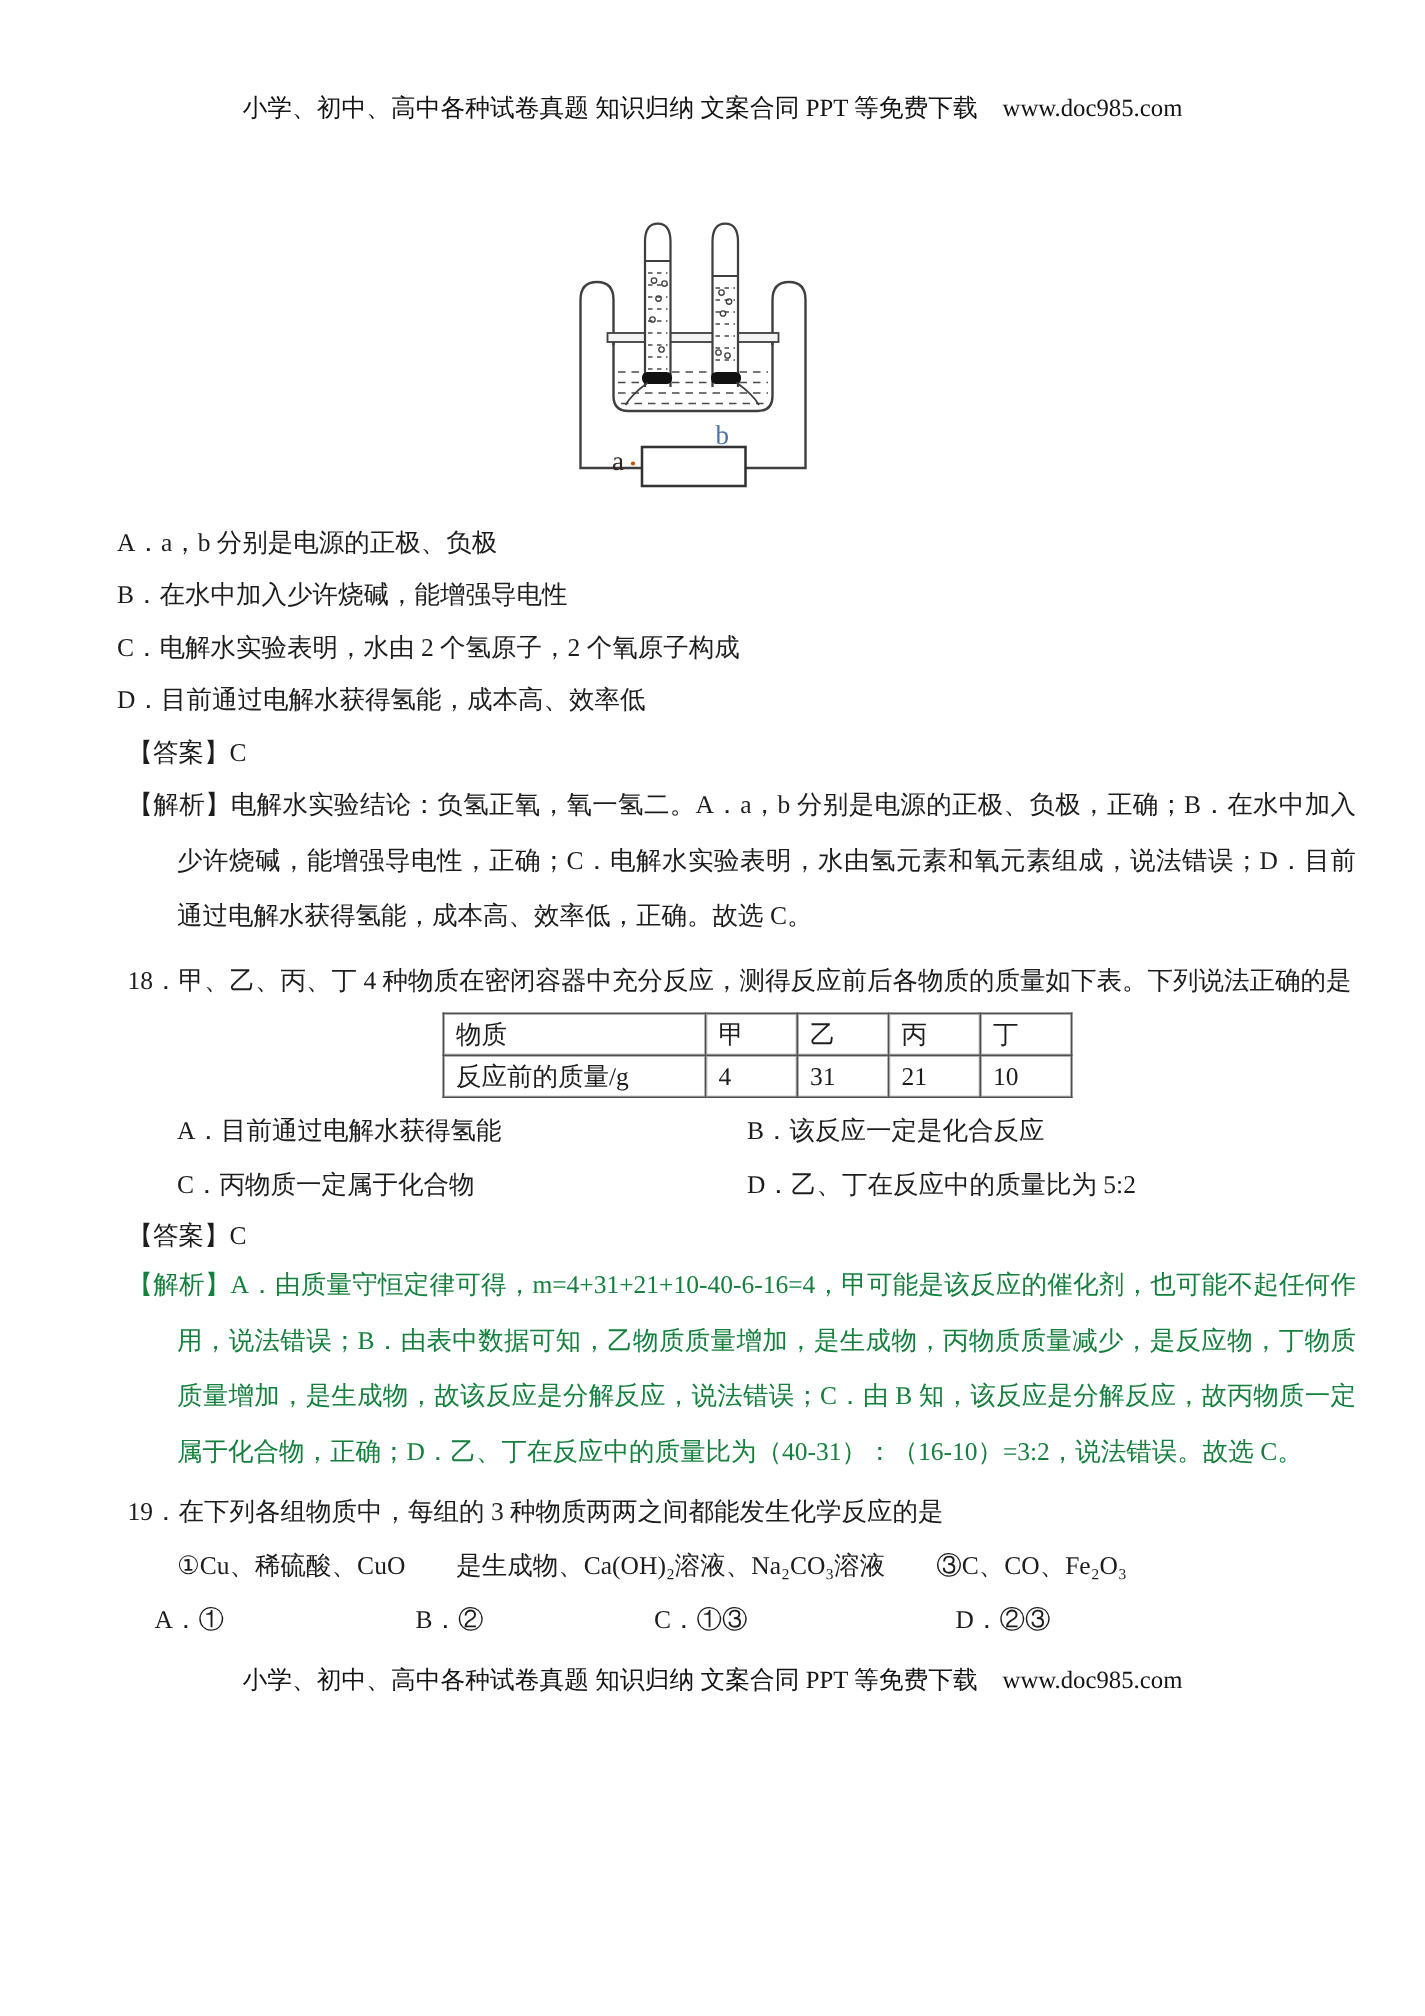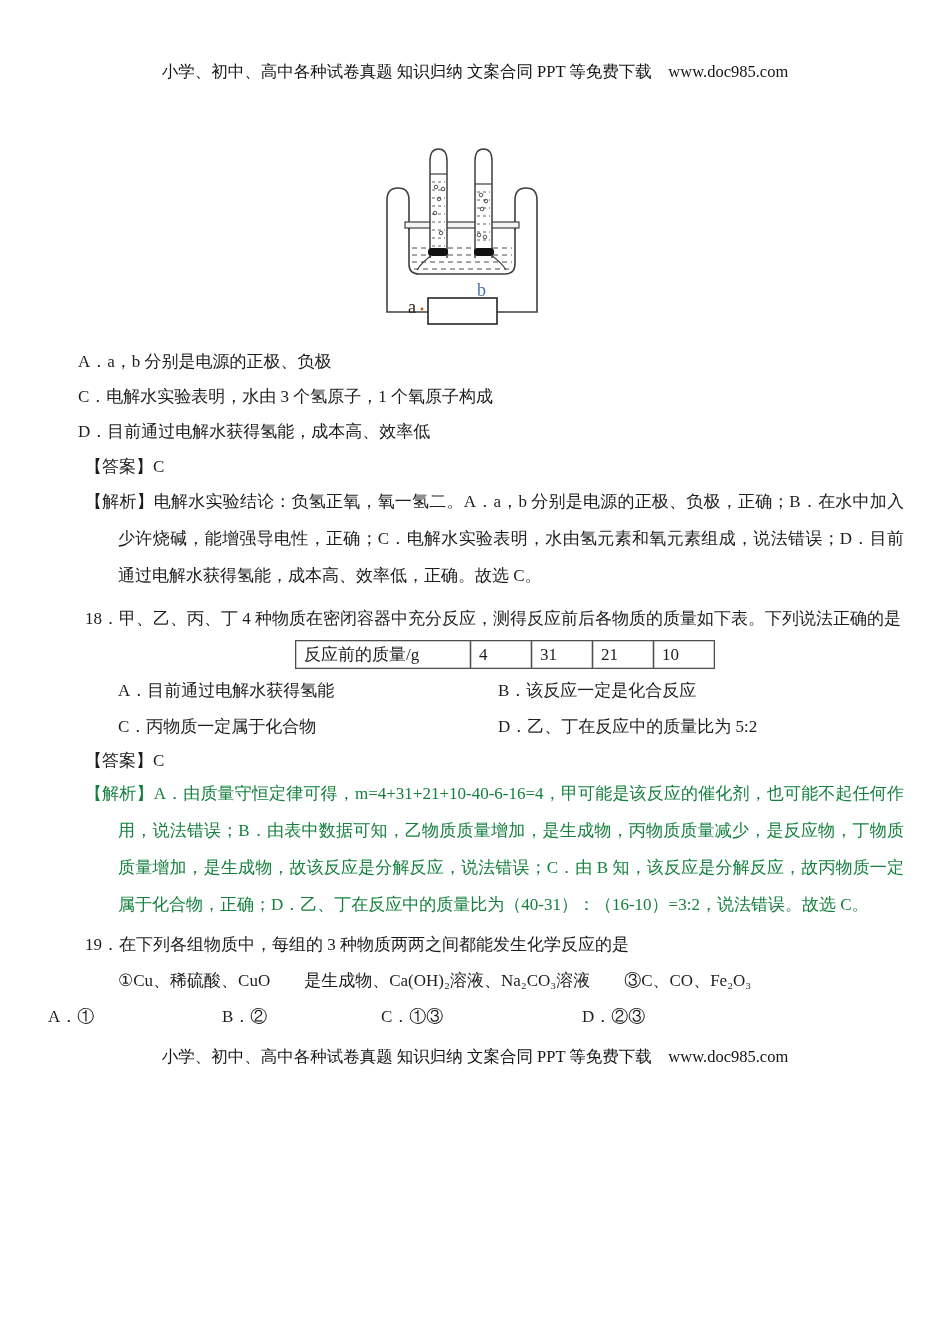--- a/index.html
+++ b/index.html
@@ -19,21 +19,21 @@
   .hang.q{margin-top:6px;}
   table.masses{border-collapse:collapse;margin:3px 0 0 295px;
         font-size:17px;color:#1d1d1d;}
   table.masses td{border:1px solid #4f4f4f;height:27px;padding:0 8px;
         vertical-align:middle;background:#fff;box-shadow:0 0 0 0.5px #9a9a9a inset;}
   td.c1{width:158px;}
   td.cn{width:44px;}
   .optrow{margin-left:118px;line-height:36px;}
   .optrow .colA{display:inline-block;width:380px;}
   .q19groups{margin-left:118px;line-height:36px;}
-  .q19opts{margin-left:48px;line-height:36px;}
+  .q19opts{margin-left:103px;line-height:36px;}
   .q19opts .w1{display:inline-block;width:174px;}
   .q19opts .w2{display:inline-block;width:159px;}
   .q19opts .w3{display:inline-block;width:201px;}
   .red{color:#15803d;}
   svg text{font-family:"Liberation Serif","DejaVu Serif",serif;}
 </style>
 </head>
 <body>
 
 <div class="hdr">
@@ -104,38 +104,46 @@
 
     <rect x="63" y="162" width="69" height="26" fill="#ffffff" stroke="#333333" stroke-width="1.7"></rect>
     <text x="43" y="177" font-size="18" fill="#30261c">a</text>
     <circle cx="57" cy="173" r="1.4" fill="#c25500"></circle>
     <text x="112" y="160" font-size="18" fill="#4a6fa5">b</text>
   </svg>
 </div>
 
 <div class="optlist">
   <div class="opt">A．a，b 分别是电源的正极、负极</div>
-  <div class="opt">C．电解水实验表明，水由 3 个氢原子，1 个氧原子构成</div>
+  <div class="opt">B．在水中加入少许烧碱，能增强导电性</div>
+  <div class="opt">C．电解水实验表明，水由 2 个氢原子，2 个氧原子构成</div>
   <div class="opt">D．目前通过电解水获得氢能，成本高、效率低</div>
 </div>
 
 <div class="ansline">
   <span>【答案】</span><span>C</span>
 </div>
 
 <p class="hang">
   <span>【解析】</span><span>电解水实验结论：负氢正氧，氧一氢二。A．a，b 分别是电源的正极、负极，正确；B．在水中加入少许烧碱，能增强导电性，正确；C．电解水实验表明，水由氢元素和氧元素组成，说法错误；D．目前通过电解水获得氢能，成本高、效率低，正确。故选 C。</span>
 </p>
 
 <p class="hang q">
   <span>18．</span><span>甲、乙、丙、丁 4 种物质在密闭容器中充分反应，测得反应前后各物质的质量如下表。下列说法正确的是</span>
 </p>
 
 <table class="masses">
   <tbody>
+    <tr>
+      <td class="c1">物质</td>
+      <td class="cn">甲</td>
+      <td class="cn">乙</td>
+      <td class="cn">丙</td>
+      <td class="cn">丁</td>
+    </tr>
     <tr>
       <td class="c1">反应前的质量/g</td>
       <td class="cn">4</td>
       <td class="cn">31</td>
       <td class="cn">21</td>
       <td class="cn">10</td>
     </tr>
   </tbody>
 </table>
 

